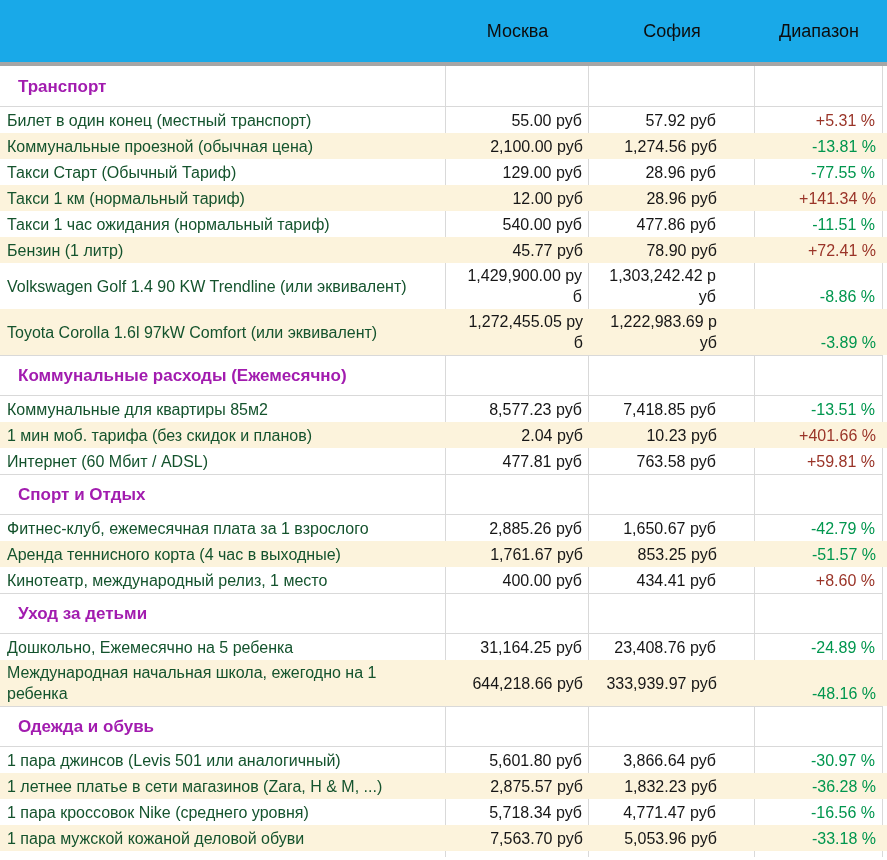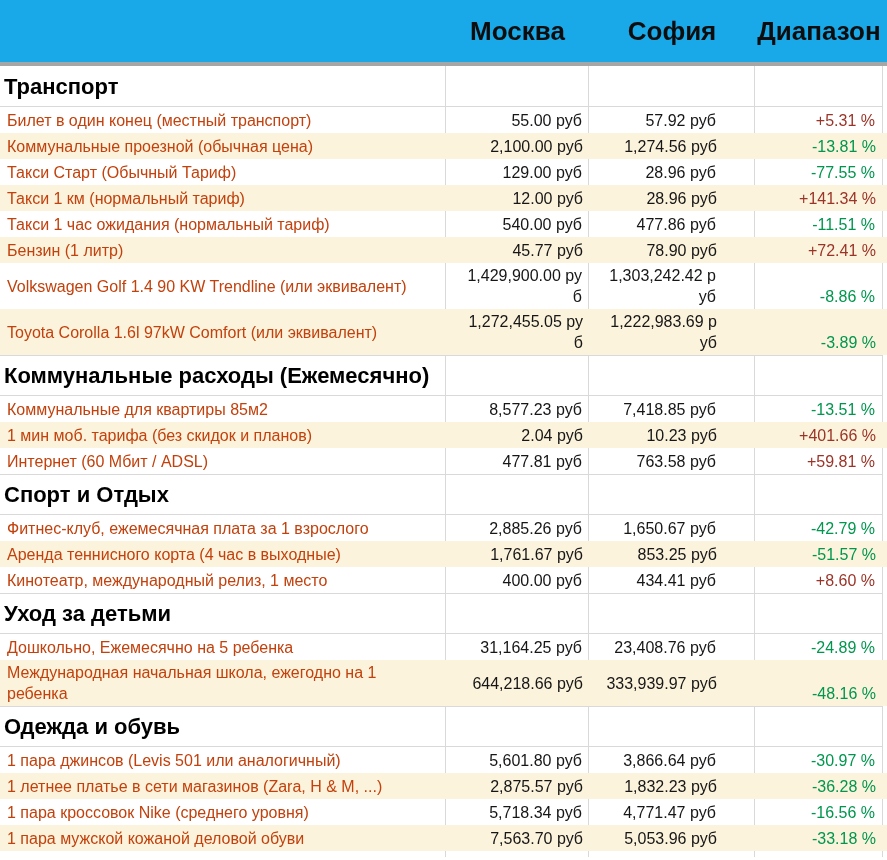--- a/index.html
+++ b/index.html
@@ -6,41 +6,41 @@
   html,body { background:#fff; }
   body {
     font-family: "Liberation Sans", sans-serif;
     width: 887px; height: 860px; overflow: hidden;
   }
   .table { width: 887px; height: 860px; overflow: hidden; background: #fff; }
 
   .hrow { display: flex; height: 62px; background: var(--header-bg, #19A9E8); }
   .hrow .cell {
     display: flex; align-items: center; justify-content: center;
-    font-weight: bold; font-size: 26px; color: #0d0d0d;
+    font-weight: normal; font-size: 18px; color: #0d0d0d;
   }
   .c1 { width: 446px; } .c2 { width: 143px; } .c3 { width: 166px; } .c4 { width: 128px; }
 
   .divider { height: 4px; width: 887px; background: var(--divider, #A6A6A6); }
 
   .cell { display: flex; align-items: center; font-size: 16px; line-height: 21px; }
 
   .srow { display: flex; height: 41px; }
   .srow .cell { border-right: 1px solid var(--grid, #D9D9D9);
                 border-bottom: 1px solid var(--grid, #D9D9D9);
                 border-top: 1px solid var(--grid, #D9D9D9); }
   .srow:first-child .cell { border-top: none; }
-  .section-title { font-size: 22px; font-weight: bold; color: #000000; padding-left: 4px; }
+  .section-title { font-size: 17px; font-weight: bold; color: #a21caf; padding-left: 18px; }
 
   .drow { display: flex; min-height: 26px; }
   .drow .cell { padding-top: 2px; padding-bottom: 2px; }
   .drow:not(.alt) .cell { border-right: 1px solid var(--grid, #D9D9D9); }
   .drow.alt { background: var(--stripe, #FCF3DC); }
 
-  .name-cell { padding-left: 7px; padding-right: 6px; color: #c2410c; }
+  .name-cell { padding-left: 7px; padding-right: 6px; color: #14532d; }
   .val { justify-content: flex-end; text-align: right; color: #161616; }
   .c2.val { padding-right: 6px; }
   .c3.val { padding-right: 38px; }
   .c4.val { padding-right: 7px; align-items: flex-end; }
 
   .w { display: inline-block; word-break: break-all; text-align: right; }
   .c2 .w { max-width: 116px; }
   .c3 .w { max-width: 112px; }
 
   .pos { color: var(--inc, #9A3428); }

